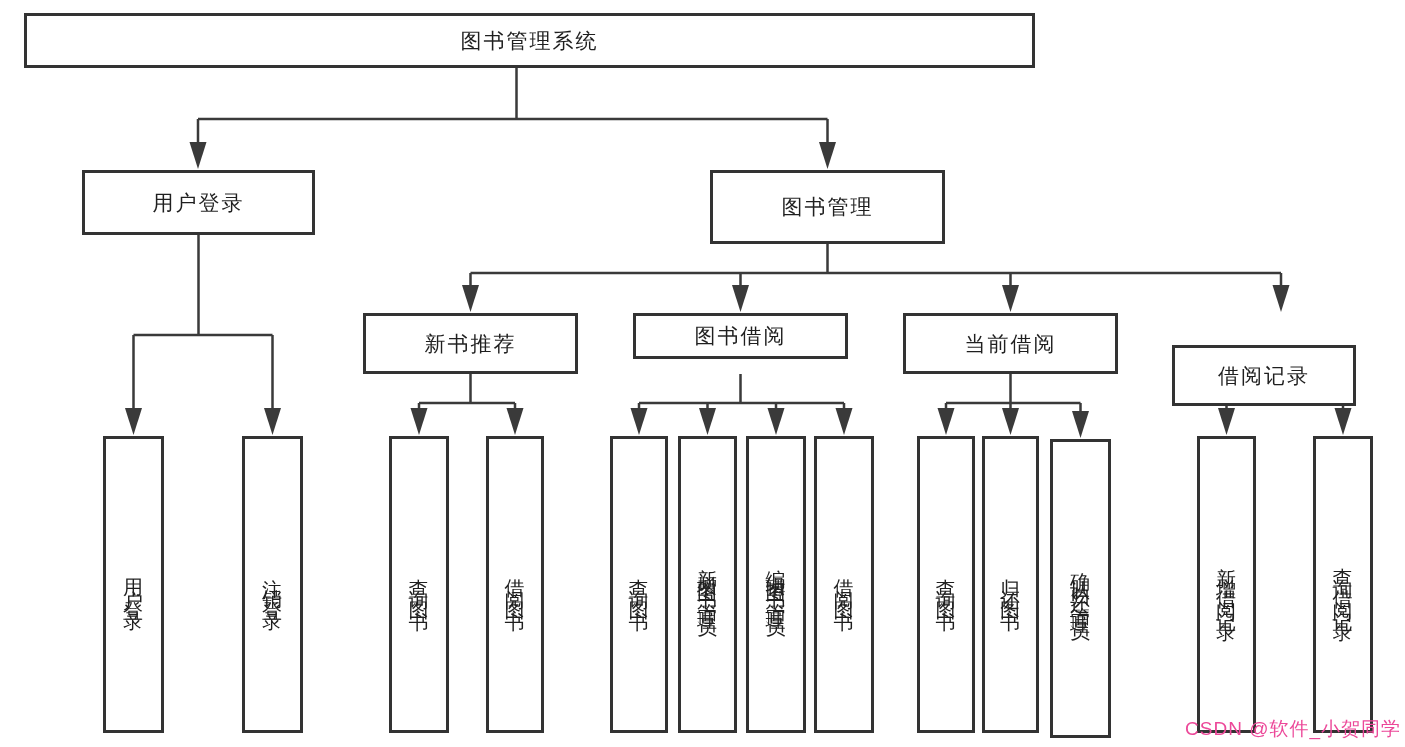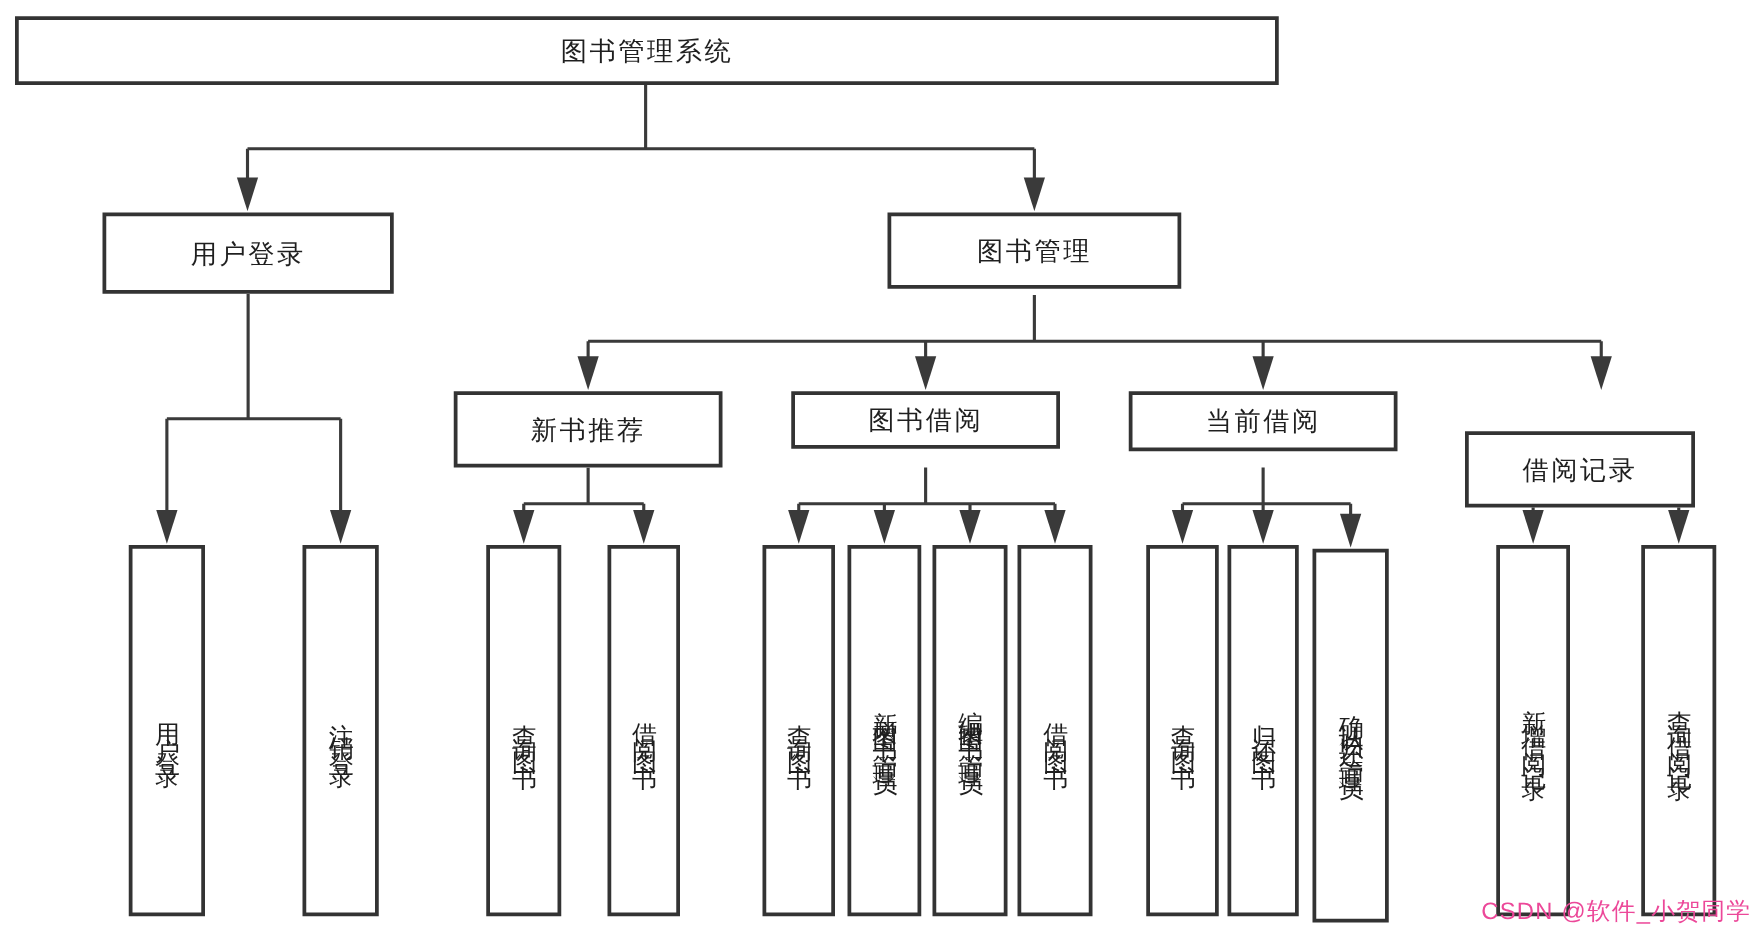--- a/index.html
+++ b/index.html
@@ -32,26 +32,26 @@
   .vbox span{
     writing-mode:vertical-lr;
     text-orientation:mixed;
     font-size:20px;
     letter-spacing:11px;
     color:#1f1f1f;
     line-height:1;
   }
   .vbox.long span{letter-spacing:7px;}
   
-  #root        {left:12px;  top:13px;  width:1011px; height:55px;}
+  #root        {left:24px;  top:13px;  width:1011px; height:55px;}
   #n2-login    {left:82px;  top:170px; width:233px;  height:65px;}
-  #n2-mgmt     {left:710px; top:170px; width:235px;  height:61px;}
+  #n2-mgmt     {left:710px; top:170px; width:235px;  height:74px;}
   #n3-rec      {left:363px; top:313px; width:215px;  height:61px;}
   #n3-borrow   {left:633px; top:313px; width:215px;  height:46px;}
-  #n3-current  {left:903px; top:313px; width:215px;  height:48px;}
+  #n3-current  {left:903px; top:313px; width:215px;  height:61px;}
   #n3-records  {left:1172px;top:313px; width:184px;  height:61px;margin-top:32px;}
   .leaf{top:436px;height:297px;}
   #lf-a1{left:103px; width:61px;}
   #lf-a2{left:242px; width:61px;}
   #lf-b1{left:389px; width:60px;}
   #lf-b2{left:486px; width:58px;}
   #lf-c1{left:610px; width:58px;}
   #lf-c2{left:678px; width:59px;}
   #lf-c3{left:746px; width:60px;}
   #lf-c4{left:814px; width:60px;}

